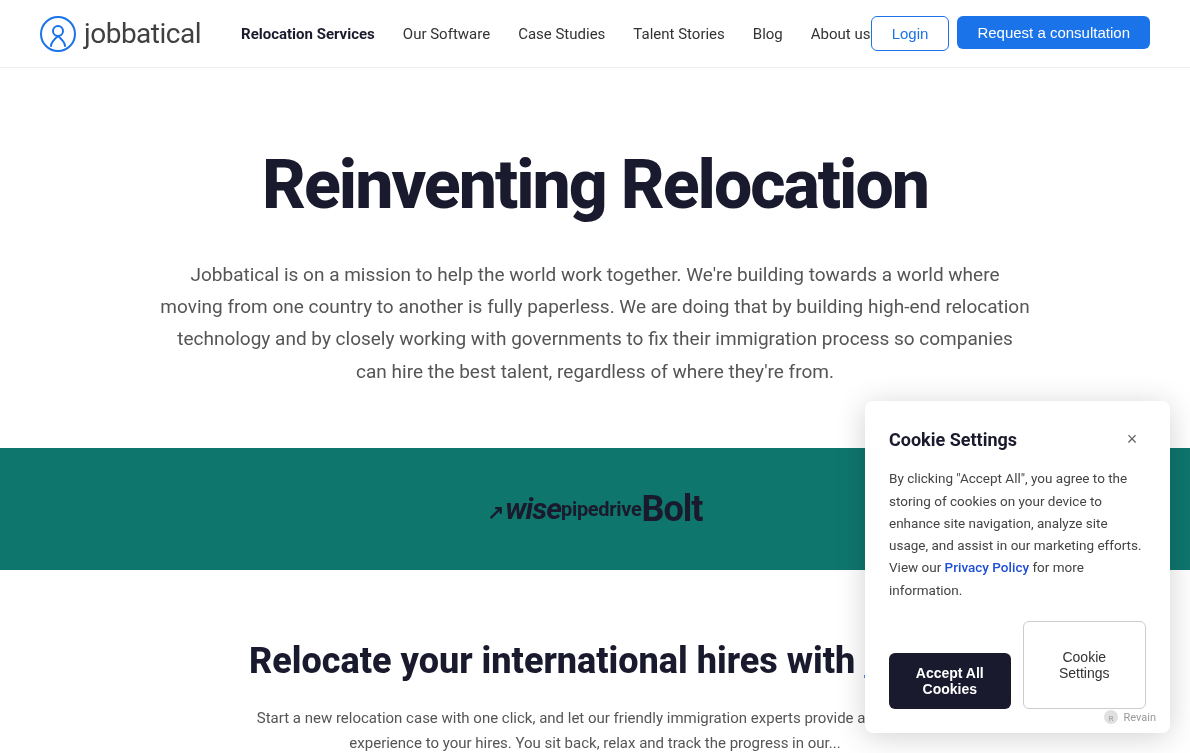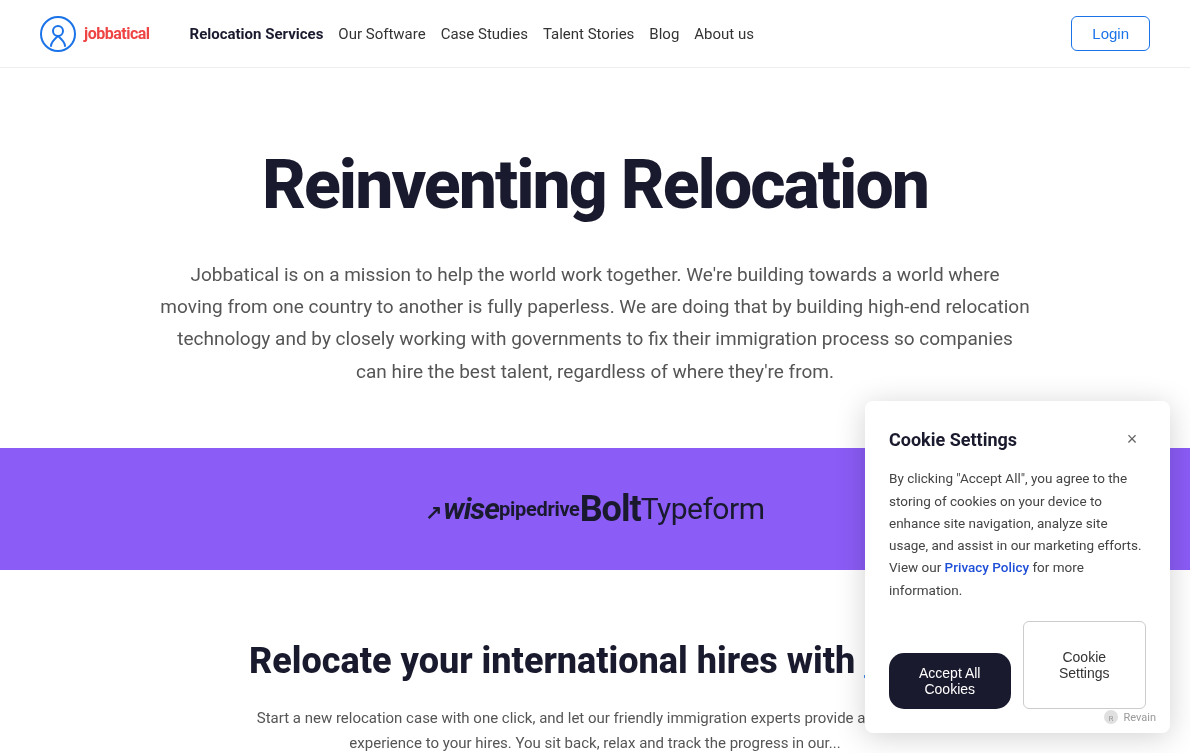--- a/index.html
+++ b/index.html
@@ -21,29 +21,29 @@
       align-items: center;
       gap: 8px;
       text-decoration: none;
       margin-right: 40px;
     }
     .logo-icon {
       width: 36px;
       height: 36px;
     }
     .logo-text {
-      font-size: 16px;
-      font-weight: 700;
-      color: #ef4444;
+      font-size: 28px;
+      font-weight: 400;
+      color: #404040;
       letter-spacing: -0.5px;
     }
     .nav-links {
       display: flex;
       align-items: center;
-      gap: 15px;
+      gap: 28px;
       flex: 1;
     }
     .nav-link {
       font-size: 15px;
       color: #333;
       text-decoration: none;
       cursor: pointer;
     }
     .nav-link.active {
       font-weight: 700;
@@ -94,21 +94,21 @@
     .hero-desc {
       font-size: 19px;
       color: #555;
       line-height: 1.7;
       max-width: 870px;
       margin: 0 auto;
     }
 
     
     .logos-section {
-      background: #8b5cf6;
+      background: #0f766e;
       padding: 40px 60px;
       display: flex;
       align-items: center;
       justify-content: center;
     }
     .logo-brand {
       font-size: 28px;
       font-weight: 800;
       color: #1a1a2e;
       letter-spacing: -1px;
@@ -218,23 +218,23 @@
     .cookie-actions {
       display: flex;
       gap: 12px;
     }
     .btn-accept-cookies {
       flex: 1;
       padding: 12px;
       background: #1a1a2e;
       color: #fff;
       border: none;
-      border-radius: 15px;
+      border-radius: 6px;
       font-size: 14px;
-      font-weight: 400;
+      font-weight: 700;
       cursor: pointer;
       margin-top: 32px;
     }
     .btn-cookie-settings {
       flex: 1;
       padding: 12px;
       background: #fff;
       color: #333;
       border: 1.5px solid #ccc;
       border-radius: 6px;
@@ -271,35 +271,35 @@
   <div class="nav-links">
     <a class="nav-link active" href="#">Relocation Services</a>
     <a class="nav-link" href="#">Our Software</a>
     <a class="nav-link" href="#">Case Studies</a>
     <a class="nav-link" href="#">Talent Stories</a>
     <a class="nav-link" href="#">Blog</a>
     <a class="nav-link" href="#">About us</a>
   </div>
   <div class="nav-actions">
     <button class="btn-login">Login</button>
+    <button class="btn-consultation">Request a consultation</button>
   </div>
 </nav>
 
 <section class="hero">
   <h1 class="hero-title">Reinventing Relocation</h1>
   <p class="hero-desc">Jobbatical is on a mission to help the world work together. We're building towards a world where moving from one country to another is fully paperless. We are doing that by building high-end relocation technology and by closely working with governments to fix their immigration process so companies can hire the best talent, regardless of where they're from.</p>
 </section>
 
 <section class="logos-section">
   <div class="logo-brand">
     <span style="font-size:20px; font-weight:900; margin-right:2px;">↗</span><span style="font-style:italic; font-size:30px; font-weight:700;">wise</span>
   </div>
   <div class="logo-brand logo-pipedrive">pipedrive</div>
   <div class="logo-brand logo-bolt" style="font-size:36px; font-weight:700; letter-spacing:-1px;">Bolt</div>
-  <div class="logo-brand logo-typeform" style="font-weight:400; font-size:30px; letter-spacing:-0.5px;">Typeform</div>
 </section>
 
 <section class="second-section">
   <h2 class="second-title">
     <span>Relocate your international hires with</span> <span style="text-decoration: underline; text-decoration-color: #1a73e8;">ease</span>
   </h2>
   <p class="second-desc">Start a new relocation case with one click, and let our friendly immigration experts provide a seamless experience to your hires. You sit back, relax and track the progress in our...</p>
   <button class="btn-free-consultation">Book a Free Consultation</button>
 </section>
 

